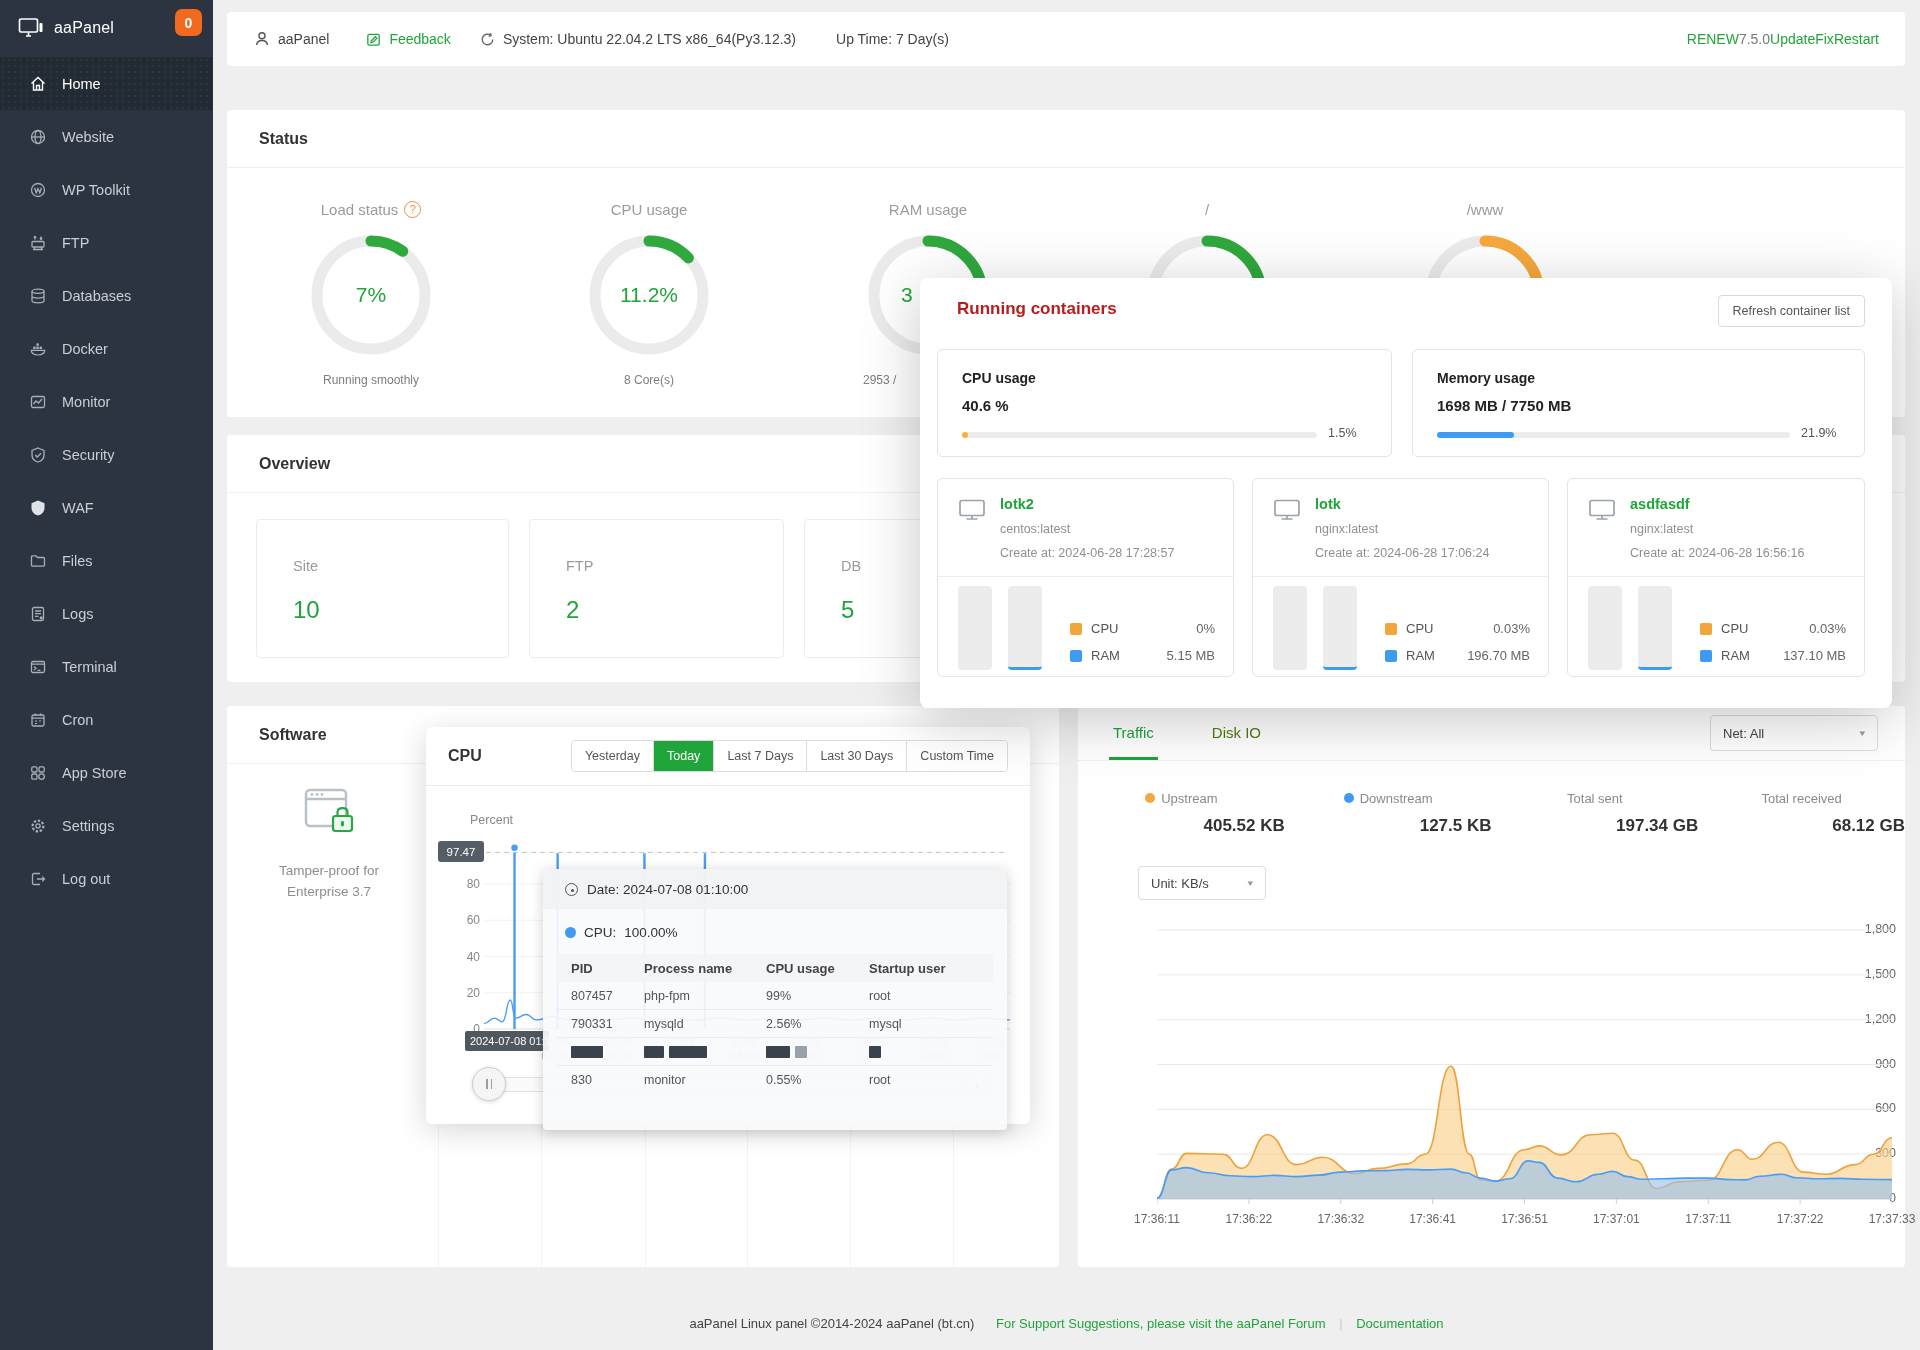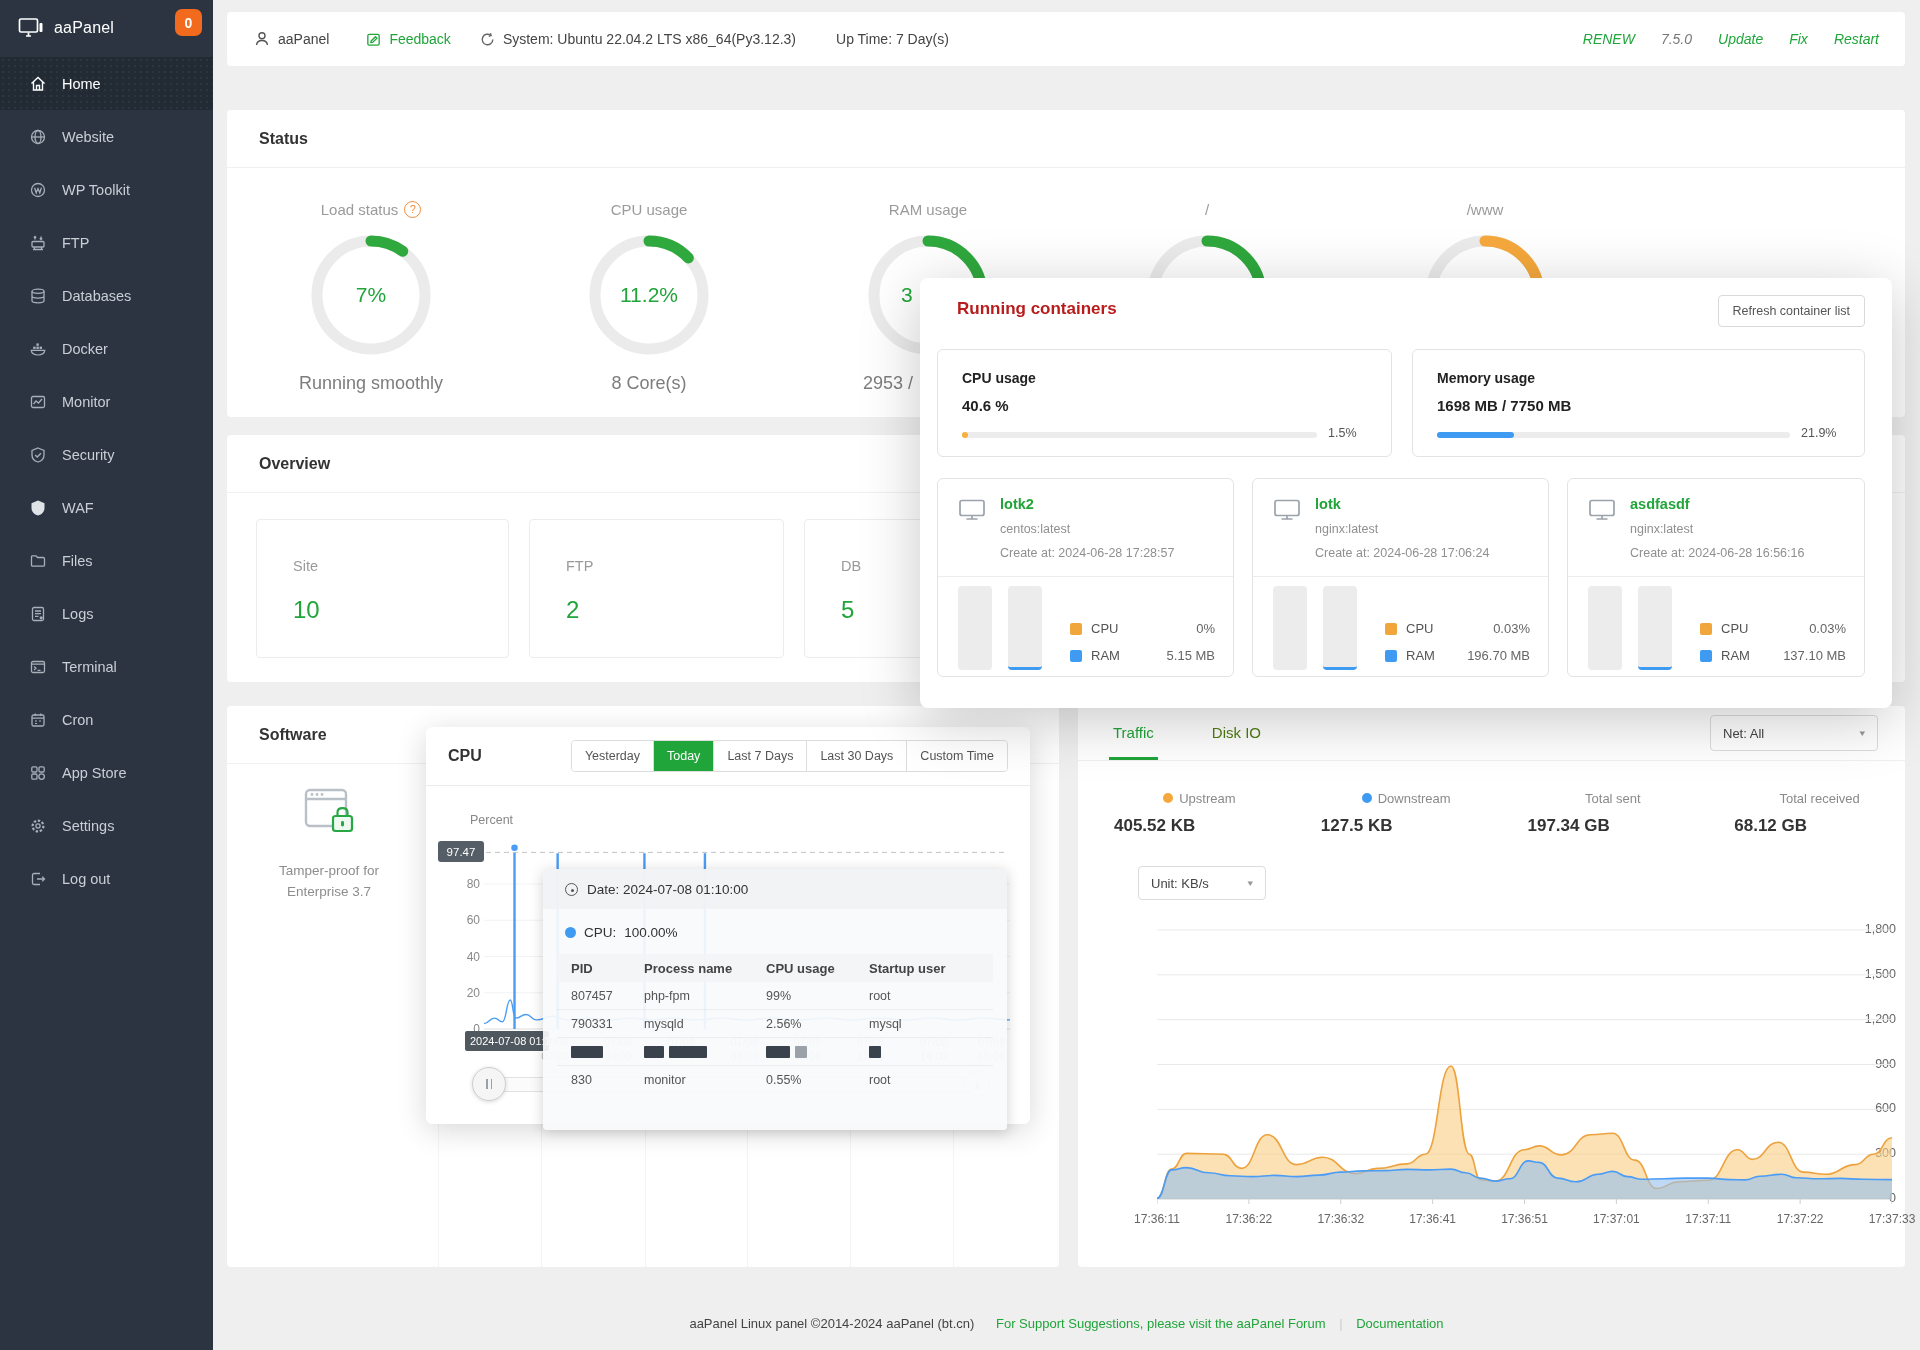--- a/index.html
+++ b/index.html
@@ -24,36 +24,36 @@
   
   .card{position:absolute;background:#fff;border-radius:4px;}
   .card-head{height:58px;display:flex;align-items:center;padding:0 32px;border-bottom:1px solid #f0f0f0;
     font-size:16px;font-weight:600;color:#333;}
 
   
   .topbar{position:absolute;left:227px;top:12px;width:1678px;height:54px;background:#fff;border-radius:4px;
     display:flex;align-items:center;padding:0 26px;font-size:14px;color:#444;}
   .tb-item{display:flex;align-items:center;gap:7px;}
   .tb-green{color:#20a53a;cursor:pointer;}
-  .tb-right{margin-left:auto;display:flex;align-items:flex-start;gap:26px;font-style:italic;}
+  .tb-right{margin-left:auto;display:flex;align-items:flex-start;}
   .tb-right .lnk{color:#20a53a;cursor:pointer;}
   .tb-right .ver{color:#777;}
   .gap36{margin-left:36px;} .gap28{margin-left:28px;} .gap40{margin-left:40px;}
 
   
   .gauge{position:absolute;width:220px;top:88px;text-align:center;}
   .gauge-label{display:flex;align-items:center;justify-content:center;font-size:15px;color:#9b9b9b;gap:6px;height:22px;}
   .help{width:17px;height:17px;border:1.5px solid #f08c3a;border-radius:50%;color:#f08c3a;font-size:11px;
     display:flex;align-items:center;justify-content:center;cursor:pointer;}
   .gauge-ring{position:relative;width:130px;height:130px;margin:10px auto 0;}
   .gauge-ring svg{position:absolute;inset:0;}
   .gauge-value{position:absolute;inset:0;display:flex;align-items:center;justify-content:center;
     font-size:21px;color:#21a53a;}
   .gauge.clipped .gauge-value{justify-content:flex-start;padding-left:38px;}
-  .gauge-sub{margin-top:13px;font-size:18px;color:#7d7d7d;height:18px;}
+  .gauge-sub{margin-top:13px;font-size:12px;color:#7d7d7d;height:18px;}
   .gauge.clipped .gauge-sub{text-align:left;padding-left:45px;}
 
   
   .ov-card{position:absolute;top:84px;height:139px;border:1px solid #ececec;border-radius:4px;background:#fff;cursor:pointer;}
   .ov-label{position:absolute;left:36px;top:38px;font-size:14.5px;color:#9a9a9a;}
   .ov-value{position:absolute;left:36px;top:76px;font-size:24px;color:#21a53a;}
 
   
   .sw-item{position:absolute;left:16px;top:80px;width:172px;text-align:center;cursor:pointer;}
   .sw-caption{margin-top:18px;font-size:13.5px;color:#8d8d8d;line-height:21px;}
@@ -62,21 +62,21 @@
   
   .tabs{position:absolute;left:35px;top:0;height:54px;display:flex;gap:58px;}
   .tab{position:relative;font-size:15px;color:#4d7c0f;line-height:54px;cursor:pointer;}
   .tab.active{color:#20a53a;}
   .tab.active::after{content:"";position:absolute;left:-4px;right:-4px;bottom:0;height:3px;background:#20a53a;}
   .tc-head-line{position:absolute;left:0;right:0;top:54px;height:1px;background:#f0f0f0;}
   .select{position:absolute;border:1px solid #dcdcdc;border-radius:4px;background:#fff;font-size:13px;color:#444;
     display:flex;align-items:center;padding:0 12px;cursor:pointer;justify-content:space-between;}
   .chev{color:#999;font-size:11px;margin-left:8px;transform:scaleY(.8);}
   .t-stats{position:absolute;left:0;top:82px;width:100%;display:flex;}
-  .t-stat{width:25%;text-align:left;padding-left:36px;}
+  .t-stat{width:25%;text-align:right;}
   .t-stat .r1{font-size:13px;color:#8a8a8a;display:flex;align-items:center;justify-content:center;gap:6px;height:20px;}
   .t-stat .r2{margin-top:8px;font-size:17px;font-weight:600;color:#333;}
   .dot{width:10px;height:10px;border-radius:50%;display:inline-block;}
   .t-ylabel{position:absolute;font-size:12.5px;color:#666;right:9px;}
   .t-xlabel{position:absolute;font-size:12px;color:#666;width:80px;text-align:center;}
 
   
   .cpu-popup{position:absolute;left:426px;top:727px;width:604px;height:397px;background:#fff;border-radius:6px;
     box-shadow:0 6px 30px rgba(0,0,0,.16);z-index:40;}
   .cpu-head{height:59px;border-bottom:1px solid #ebebeb;display:flex;align-items:center;padding:0 22px;}

